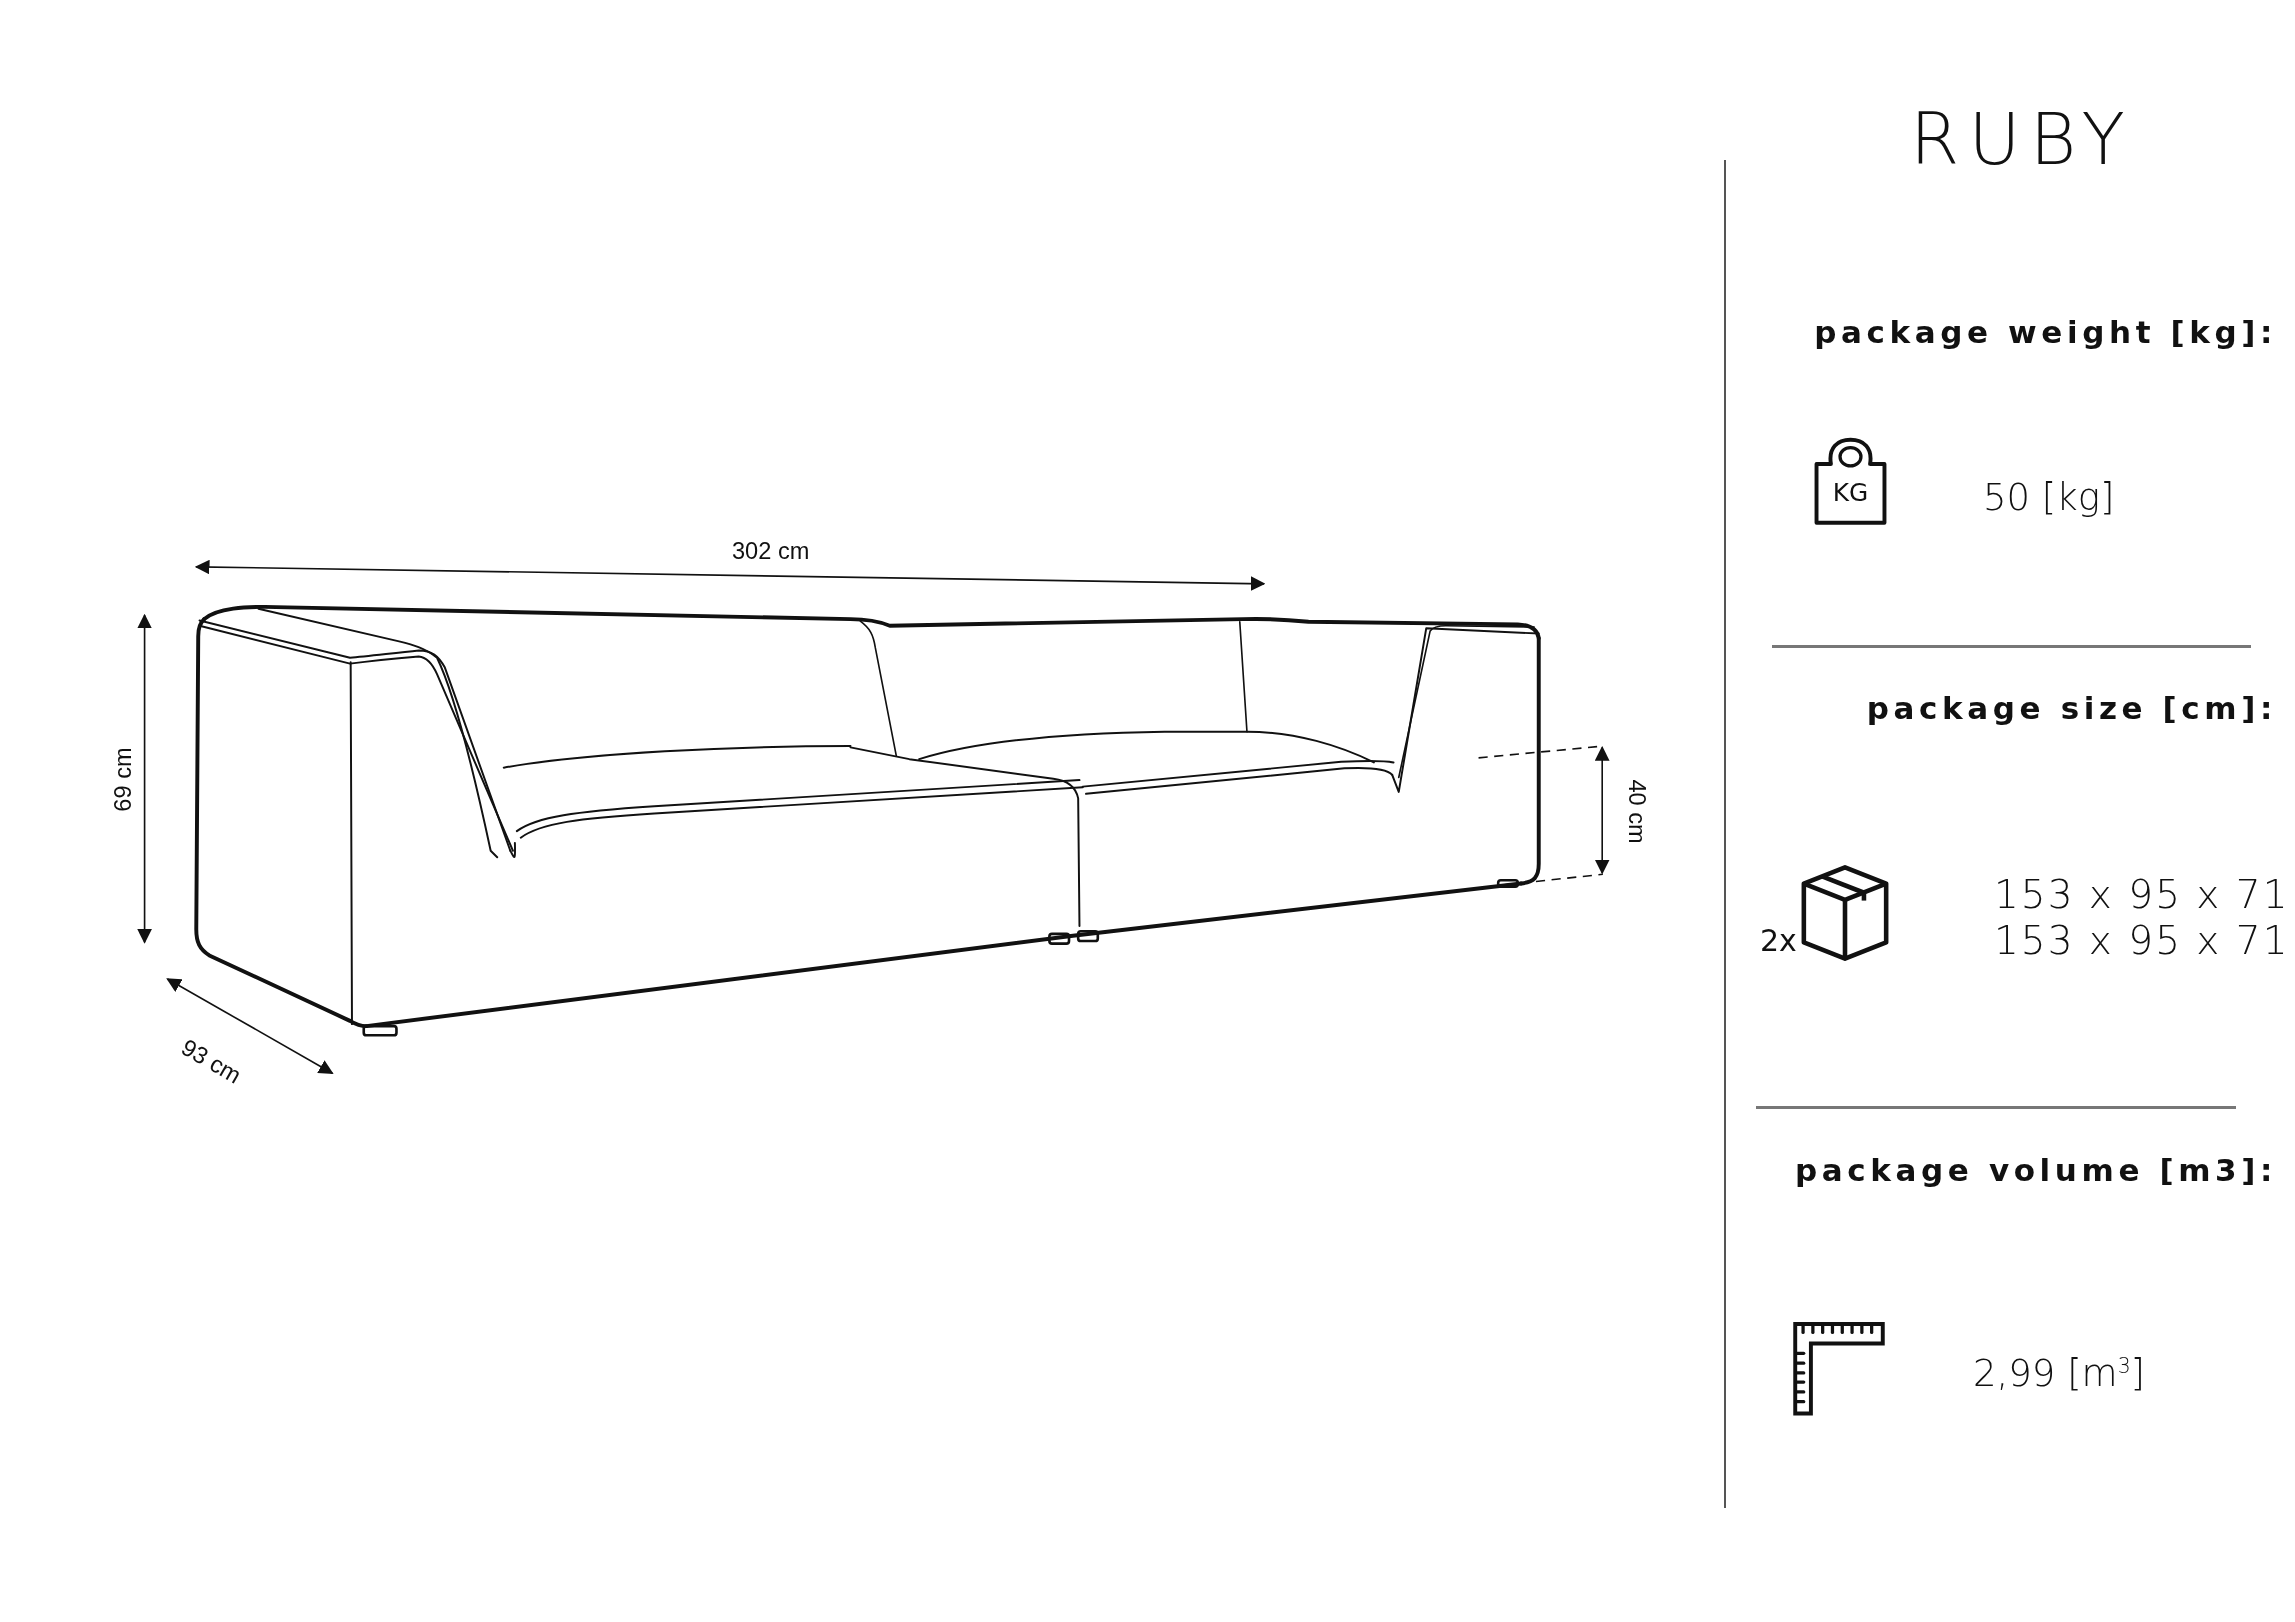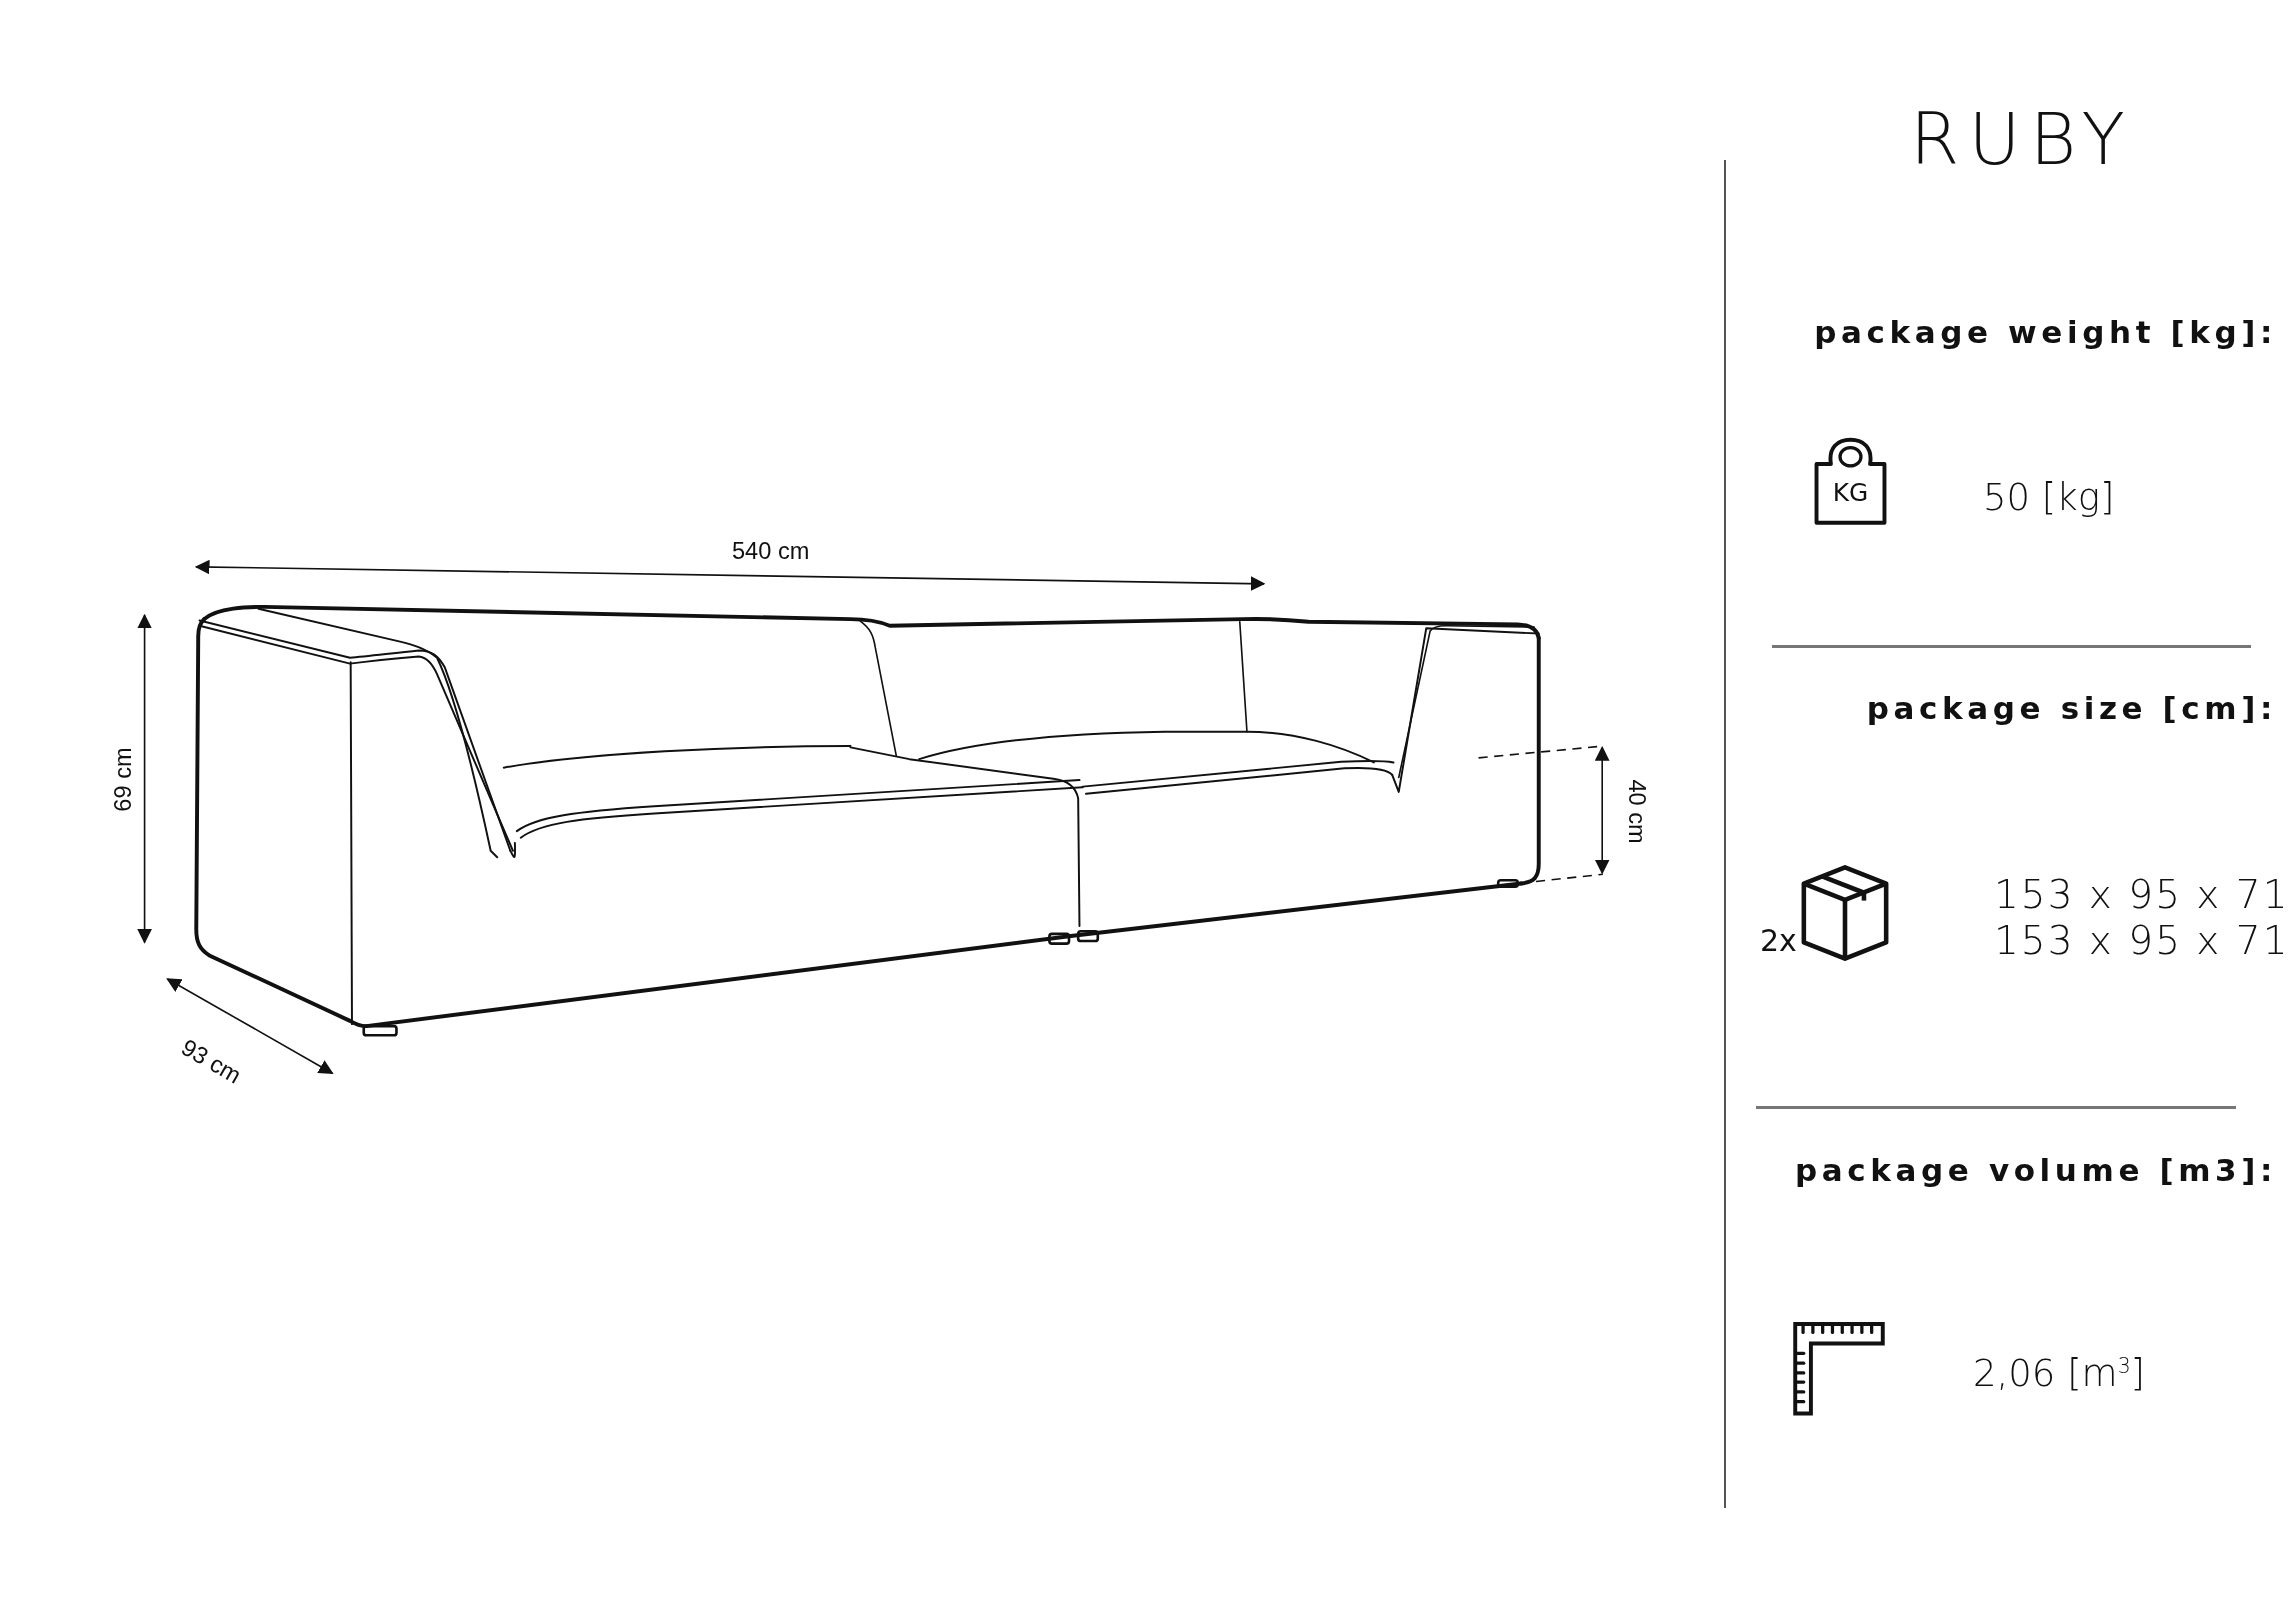--- a/index.html
+++ b/index.html
@@ -87,21 +87,21 @@
     </g>
 
     <g>
       <path d="M2260,1158 L2450,1140" stroke="#111" stroke-width="2.5" stroke-dasharray="14 10" fill="none"></path>
       <path d="M2300,1352 L2450,1336" stroke="#111" stroke-width="2.5" stroke-dasharray="14 10" fill="none"></path>
       <line x1="2449" y1="1142" x2="2449" y2="1334" stroke="#111" stroke-width="2.5" marker-start="url(#arr)" marker-end="url(#arr)"></line>
     </g>
   </svg>
 
   
-  <div class="abs" style="left:732px; top:538px; font-family:'Liberation Sans',sans-serif; font-size:23.6px;">540 cm</div>
+  <div class="abs" style="left:732px; top:538px; font-family:'Liberation Sans',sans-serif; font-size:23.6px;">302 cm</div>
   <div class="abs" style="left:77px; top:766px; font-family:'Liberation Sans',sans-serif; font-size:23.6px; transform:rotate(-90deg); transform-origin:center; width:92px; text-align:center;">69 cm</div>
   <div class="abs" style="left:190px; top:1034px; font-family:'Liberation Sans',sans-serif; font-size:23.6px; transform:rotate(30deg); transform-origin:left top;">93 cm</div>
   <div class="abs" style="left:1590px; top:798px; font-family:'Liberation Sans',sans-serif; font-size:23.6px; transform:rotate(90deg); transform-origin:center; width:92px; text-align:center;">40 cm</div>
 </div>
 
 <div class="vsep"></div>
 
 <div class="title">RUBY</div>
 
 <div class="section-label" style="left:1767px; top:314px; width:510px;">package weight [kg]:</div>
@@ -154,16 +154,16 @@
       <line x1="6" y1="48" x2="16" y2="48"></line>
         <line x1="6" y1="63" x2="16" y2="63"></line>
       <line x1="6" y1="78" x2="16" y2="78"></line>
         <line x1="6" y1="92" x2="16" y2="92"></line>
       <line x1="6" y1="107" x2="16" y2="107"></line>
         <line x1="6" y1="122" x2="16" y2="122"></line>
     </g>
   </svg>
 </div>
 <div class="value" style="left:1973px; top:1352px;">
-  <span>2,06</span>
+  <span>2,99</span>
   <span><span>[m</span><sup>3</sup><span>]</span></span>
 </div>
 
 
 </body></html>

